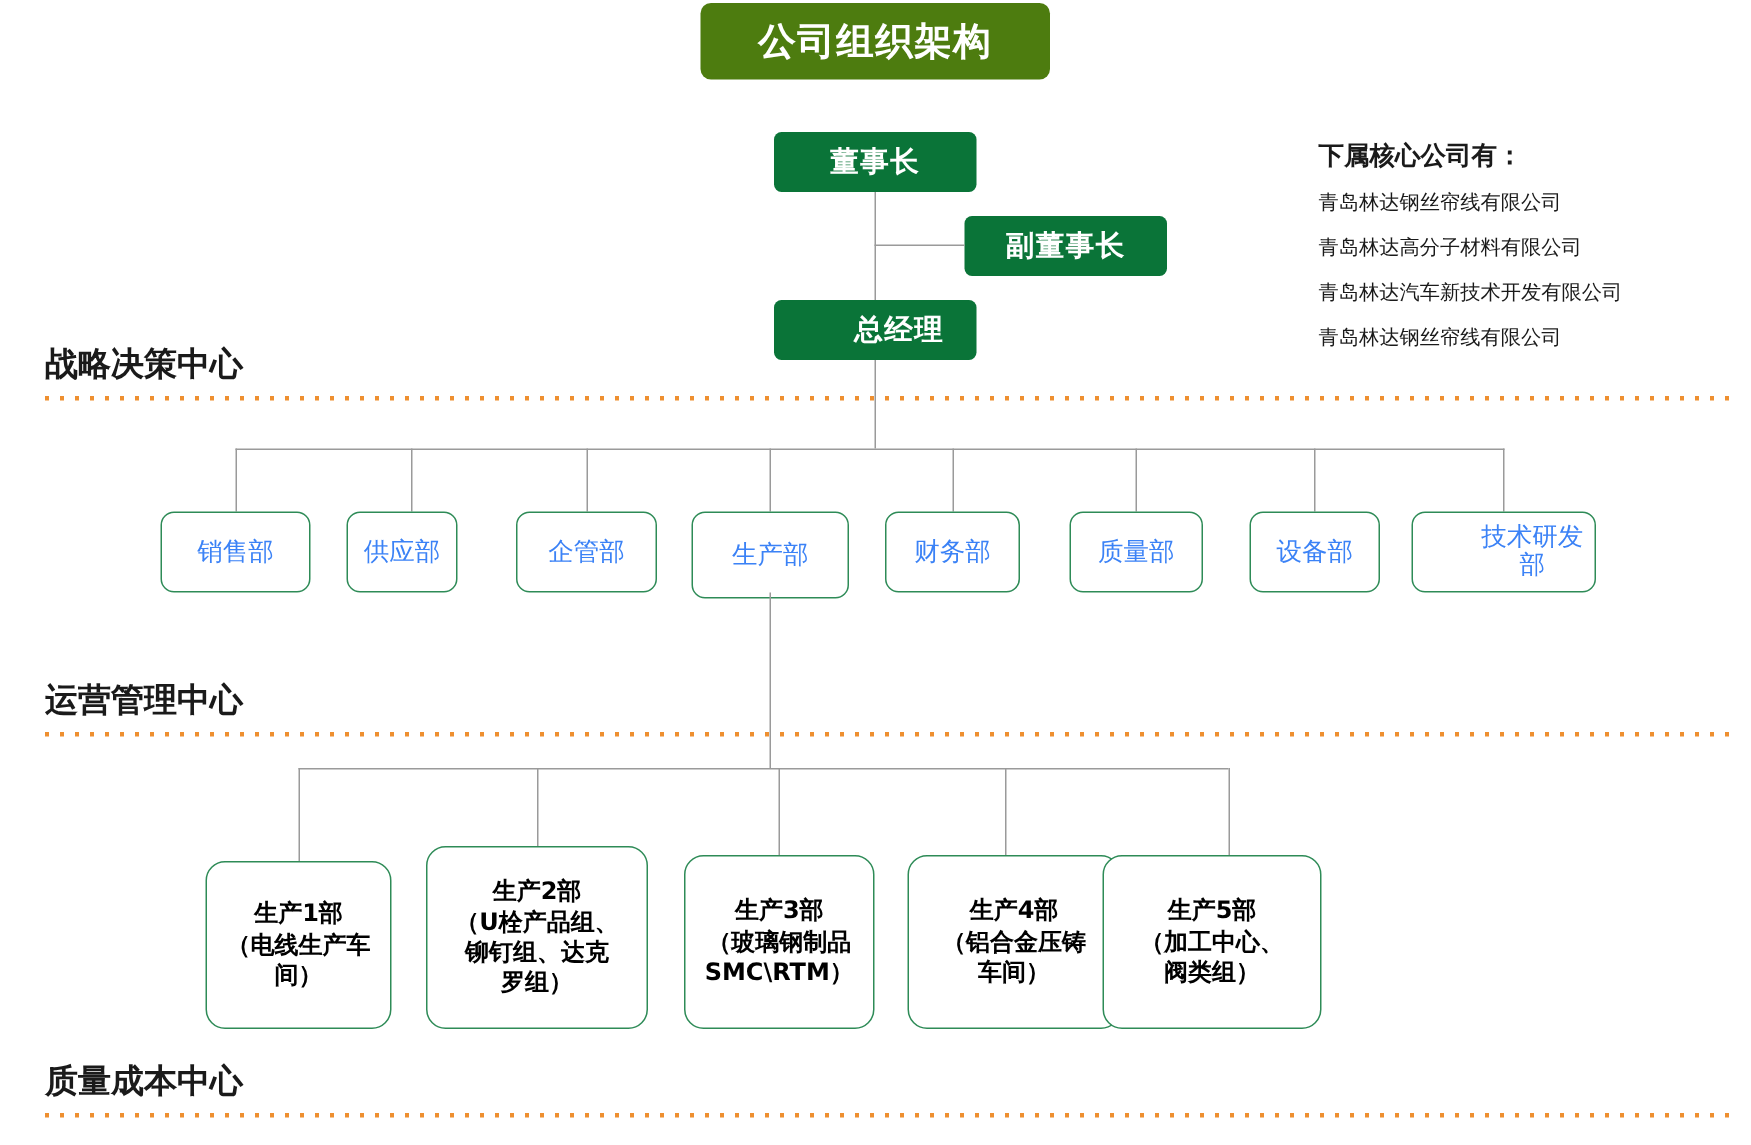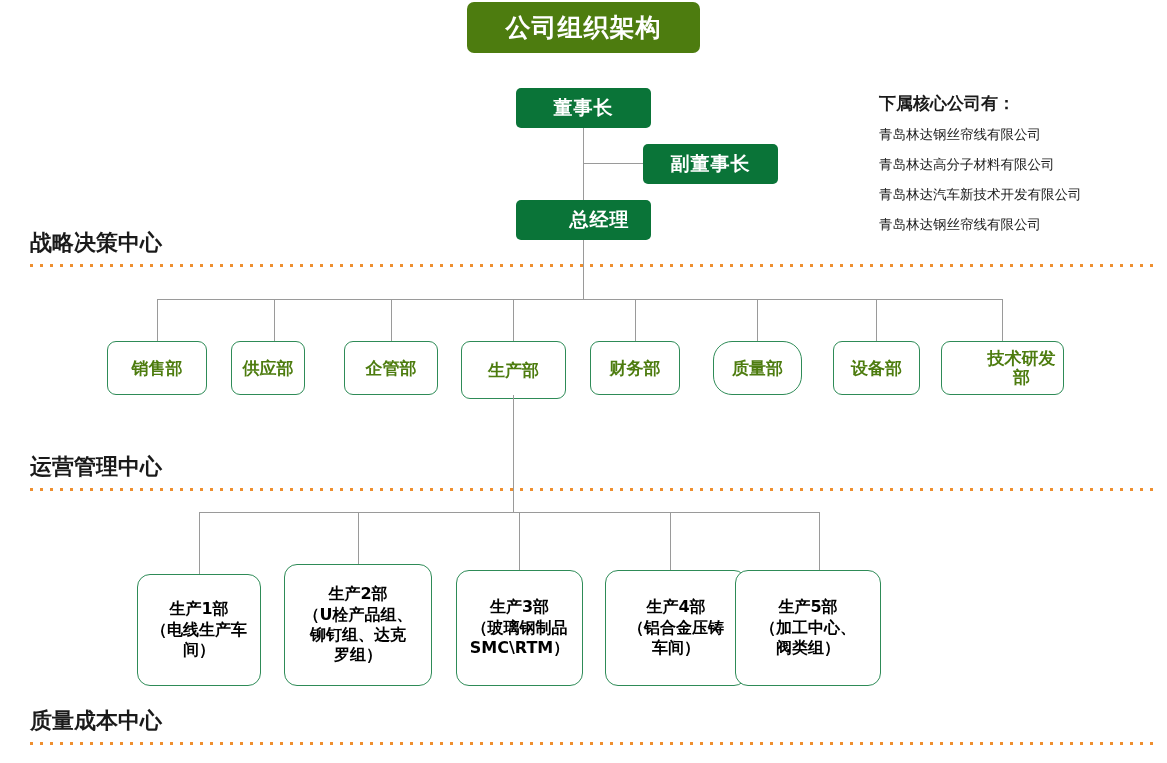--- a/index.html
+++ b/index.html
@@ -56,23 +56,23 @@
   
   .dept-box {
     position: absolute;
     background: #ffffff;
     border: 1.4px solid #2e8b57;
     border-radius: 9px;
     display: flex;
     align-items: center;
     justify-content: center;
     text-align: center;
-    color: #4d7c0f;
+    color: #3b82f6;
     font-size: 17px;
-    font-weight: bold;
+    font-weight: normal;
     line-height: 1.1;
   }
   .prod-box {
     position: absolute;
     background: #ffffff;
     border: 1.4px solid #2e8b57;
     border-radius: 13px;
     display: flex;
     align-items: center;
     justify-content: center;
@@ -160,21 +160,21 @@
   <div class="vline" style="left:635px; top:299px; height:42px;"></div>
   <div class="vline" style="left:757px; top:299px; height:42px;"></div>
   <div class="vline" style="left:876px; top:299px; height:42px;"></div>
   <div class="vline" style="left:1002px; top:299px; height:42px;"></div>
 
   <div class="dept-box" style="left:107px; top:341px; width:100px; height:54px;">销售部</div>
   <div class="dept-box" style="left:231px; top:341px; width:74px; height:54px;">供应部</div>
   <div class="dept-box" style="left:344px; top:341px; width:94px; height:54px;">企管部</div>
   <div class="dept-box" style="left:461px; top:341px; width:105px; height:58px;">生产部</div>
   <div class="dept-box" style="left:590px; top:341px; width:90px; height:54px;">财务部</div>
-  <div class="dept-box" style="left:713px; top:341px; width:89px; height:54px;border-radius:19px;">质量部</div>
+  <div class="dept-box" style="left:713px; top:341px; width:89px; height:54px;">质量部</div>
   <div class="dept-box" style="left:833px; top:341px; width:87px; height:54px;">设备部</div>
   <div class="dept-box" style="left:941px; top:341px; width:123px; height:54px;padding-left:38px;">技术研发部</div>
 
   <div class="vline" style="left:513px; top:395px; height:117px;"></div>
   <div class="hline" style="left:199px; top:512px; width:620px;"></div>
 
   <div class="vline" style="left:199px; top:512px; height:62px;"></div>
   <div class="vline" style="left:358px; top:512px; height:52px;"></div>
   <div class="vline" style="left:519px; top:512px; height:58px;"></div>
   <div class="vline" style="left:670px; top:512px; height:58px;"></div>

